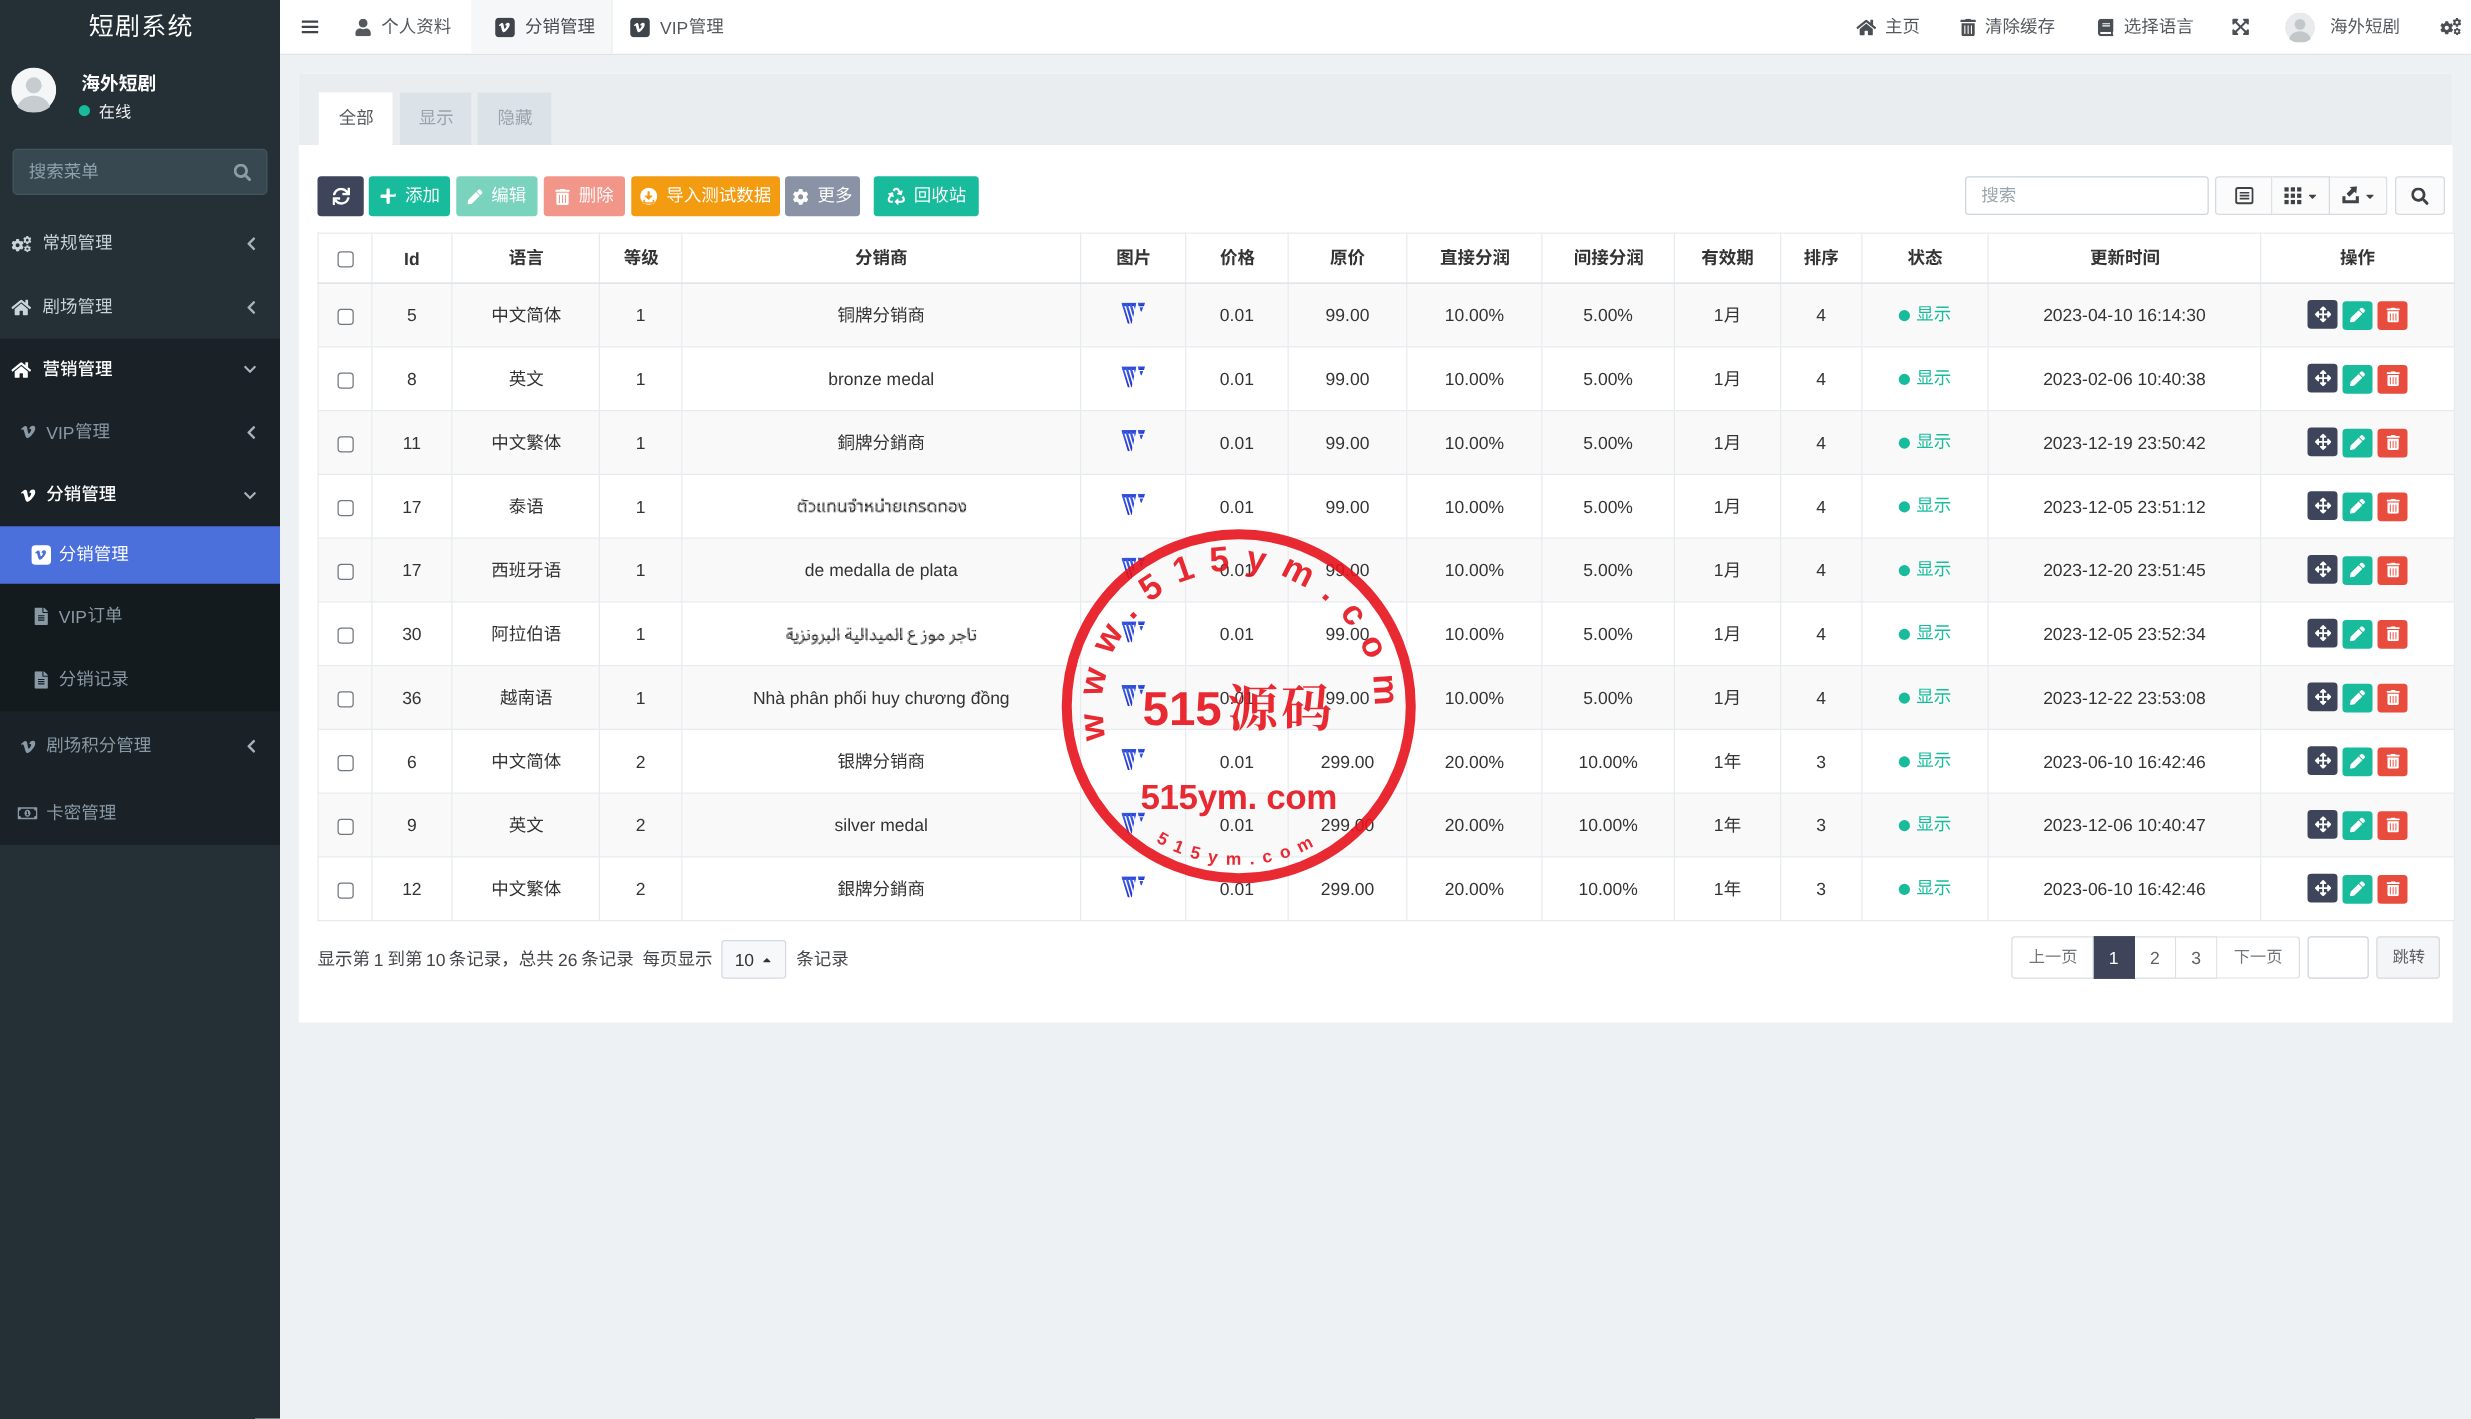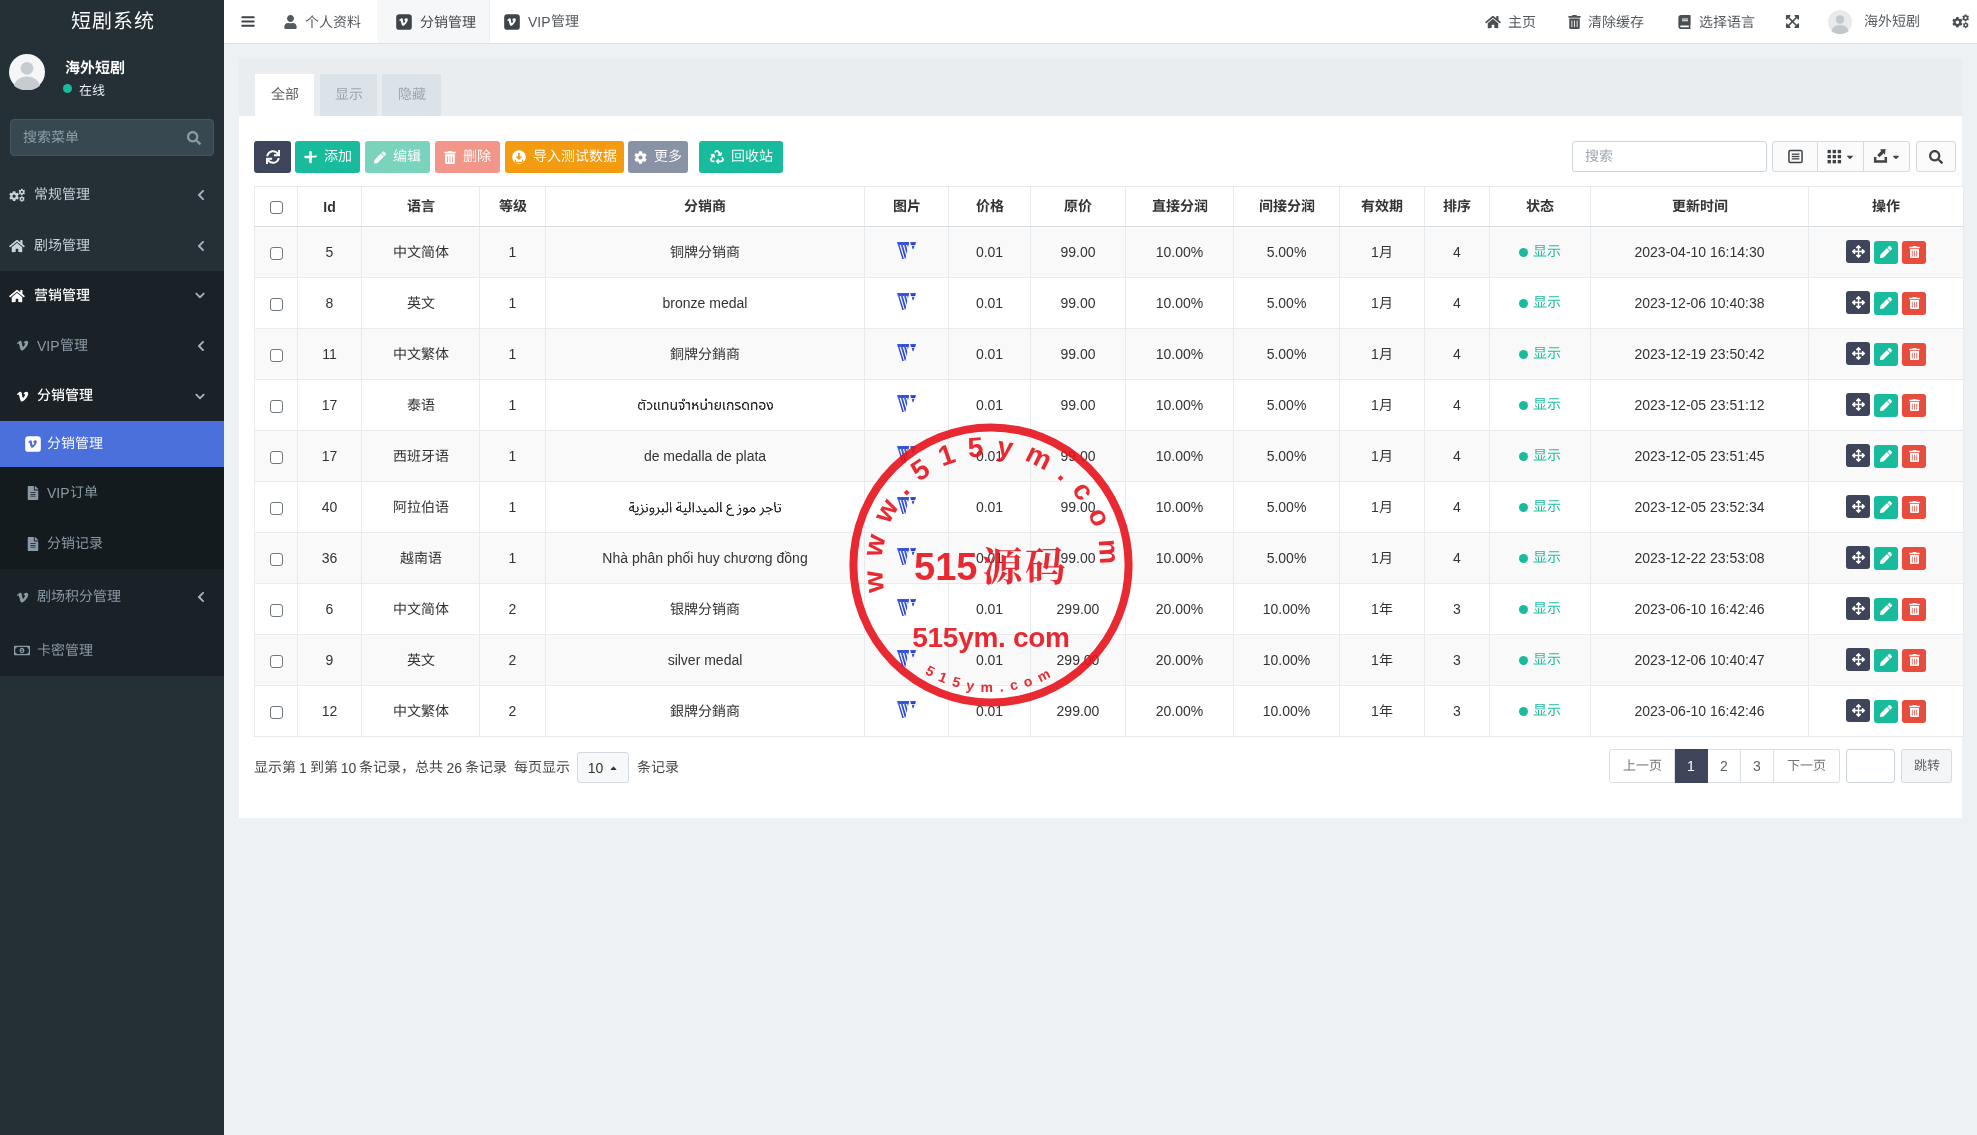--- a/index.html
+++ b/index.html
@@ -806,21 +806,21 @@
         <td>4</td>
         <td><span class="statusfx">
             <span style="width:9px;height:9px;border-radius:50%;background:#18bc9c;margin-right:5px"></span>
             <svg width="28" height="16" viewBox="0 0 28 16" style="vertical-align:-4px;">
               <g fill="#18bc9c" transform="translate(0,12) scale(0.014,-0.014)">
                 <use href="#g50"></use>
                 <use href="#g51" x="1000"></use>
               </g>
             </svg>
           </span></td>
-        <td>2023-12-06 10:40:38</td>
+        <td>2023-02-06 10:40:38</td>
         <td><span class="opbtn" style="background:#3e4459">
             <svg width="13" height="13" viewBox="0 0 512 512" style="">
               <path fill="#fff" d="M352.201 425.775l-79.196 79.196c-9.373 9.373-24.568 9.373-33.941 0l-79.196-79.196c-15.119-15.119-4.411-40.971 16.971-40.97h51.162L228 284H127.196v51.162c0 21.382-25.851 32.09-40.971 16.971L7.029 272.937c-9.373-9.373-9.373-24.569 0-33.941L86.225 159.8c15.119-15.119 40.971-4.411 40.971 16.971V227.933H228V127.196h-51.23c-21.382 0-32.09-25.851-16.971-40.971l79.196-79.196c9.373-9.373 24.568-9.373 33.941 0l79.196 79.196c15.119 15.119 4.411 40.971-16.971 40.971H284V227.933h100.804v-51.162c0-21.382 25.851-32.09 40.97-16.971l79.196 79.196c9.373 9.373 9.373 24.569 0 33.941L425.775 352.2c-15.119 15.119-40.971 4.411-40.97-16.971V284H284v100.804h51.23c21.382 0 32.09 25.851 16.971 40.971z"></path>
             </svg>
           </span><span class="opbtn" style="background:#18bc9c">
             <svg width="12" height="12" viewBox="0 0 512 512" style="">
               <path fill="#fff" d="M497.9 142.1l-46.1 46.1c-4.7 4.7-12.3 4.7-17 0l-111-111c-4.7-4.7-4.7-12.3 0-17l46.1-46.1c18.7-18.7 49.1-18.7 67.9 0l60.1 60.1c18.8 18.7 18.8 49.1 0 67.9zM284.2 99.8L21.6 362.4.4 483.9c-2.9 16.4 11.4 30.6 27.8 27.8l121.5-21.3 262.6-262.6c4.7-4.7 4.7-12.3 0-17l-111-111c-4.8-4.7-12.4-4.7-17.1 0z"></path>
             </svg>
           </span><span class="opbtn" style="background:#e74c3c">
             <svg width="11" height="12" viewBox="0 0 448 512" style="">
@@ -1501,38 +1501,38 @@
         <td>4</td>
         <td><span class="statusfx">
             <span style="width:9px;height:9px;border-radius:50%;background:#18bc9c;margin-right:5px"></span>
             <svg width="28" height="16" viewBox="0 0 28 16" style="vertical-align:-4px;">
               <g fill="#18bc9c" transform="translate(0,12) scale(0.014,-0.014)">
                 <use href="#g50"></use>
                 <use href="#g51" x="1000"></use>
               </g>
             </svg>
           </span></td>
-        <td>2023-12-05 23:51:45</td>
+        <td>2023-12-20 23:51:45</td>
         <td><span class="opbtn" style="background:#3e4459">
             <svg width="13" height="13" viewBox="0 0 512 512" style="">
               <path fill="#fff" d="M352.201 425.775l-79.196 79.196c-9.373 9.373-24.568 9.373-33.941 0l-79.196-79.196c-15.119-15.119-4.411-40.971 16.971-40.97h51.162L228 284H127.196v51.162c0 21.382-25.851 32.09-40.971 16.971L7.029 272.937c-9.373-9.373-9.373-24.569 0-33.941L86.225 159.8c15.119-15.119 40.971-4.411 40.971 16.971V227.933H228V127.196h-51.23c-21.382 0-32.09-25.851-16.971-40.971l79.196-79.196c9.373-9.373 24.568-9.373 33.941 0l79.196 79.196c15.119 15.119 4.411 40.971-16.971 40.971H284V227.933h100.804v-51.162c0-21.382 25.851-32.09 40.97-16.971l79.196 79.196c9.373 9.373 9.373 24.569 0 33.941L425.775 352.2c-15.119 15.119-40.971 4.411-40.97-16.971V284H284v100.804h51.23c21.382 0 32.09 25.851 16.971 40.971z"></path>
             </svg>
           </span><span class="opbtn" style="background:#18bc9c">
             <svg width="12" height="12" viewBox="0 0 512 512" style="">
               <path fill="#fff" d="M497.9 142.1l-46.1 46.1c-4.7 4.7-12.3 4.7-17 0l-111-111c-4.7-4.7-4.7-12.3 0-17l46.1-46.1c18.7-18.7 49.1-18.7 67.9 0l60.1 60.1c18.8 18.7 18.8 49.1 0 67.9zM284.2 99.8L21.6 362.4.4 483.9c-2.9 16.4 11.4 30.6 27.8 27.8l121.5-21.3 262.6-262.6c4.7-4.7 4.7-12.3 0-17l-111-111c-4.8-4.7-12.4-4.7-17.1 0z"></path>
             </svg>
           </span><span class="opbtn" style="background:#e74c3c">
             <svg width="11" height="12" viewBox="0 0 448 512" style="">
               <path fill="#fff" d="M32 464a48 48 0 0 0 48 48h288a48 48 0 0 0 48-48V128H32zm272-256a16 16 0 0 1 32 0v224a16 16 0 0 1-32 0zm-96 0a16 16 0 0 1 32 0v224a16 16 0 0 1-32 0zm-96 0a16 16 0 0 1 32 0v224a16 16 0 0 1-32 0zM432 32H312l-9.4-18.7A24 24 0 0 0 281.1 0H166.8a23.72 23.72 0 0 0-21.4 13.3L136 32H16A16 16 0 0 0 0 48v32a16 16 0 0 0 16 16h416a16 16 0 0 0 16-16V48a16 16 0 0 0-16-16z"></path>
             </svg>
           </span></td>
       </tr>
       <tr>
         <td><span class="cb"></span></td>
-        <td>40</td>
+        <td>30</td>
         <td><svg width="56" height="16" viewBox="0 0 56 16" style="vertical-align:-4px;">
             <g fill="#333" transform="translate(0,12) scale(0.014,-0.014)">
               <use href="#g114"></use>
               <use href="#g115" x="1000"></use>
               <use href="#g116" x="2000"></use>
               <use href="#g44" x="3000"></use>
             </g>
           </svg></td>
         <td>1</td>
         <td><svg width="152" height="14" style="vertical-align:-4px">

